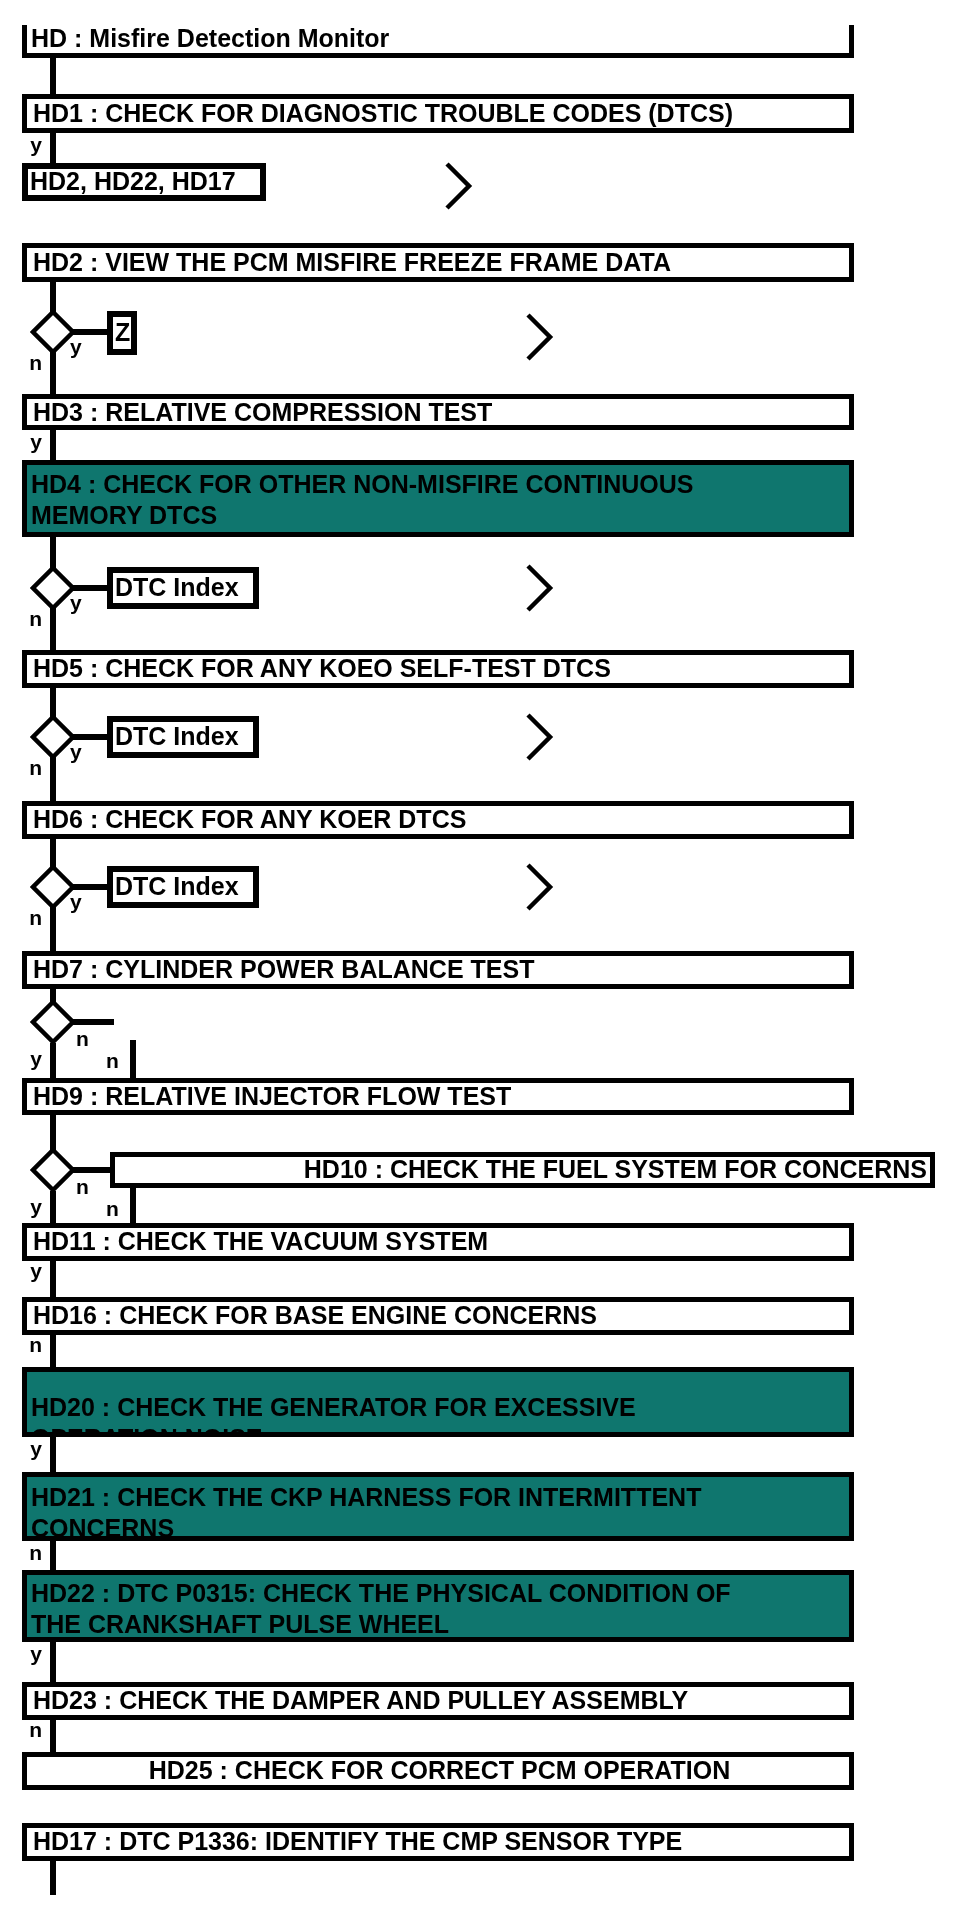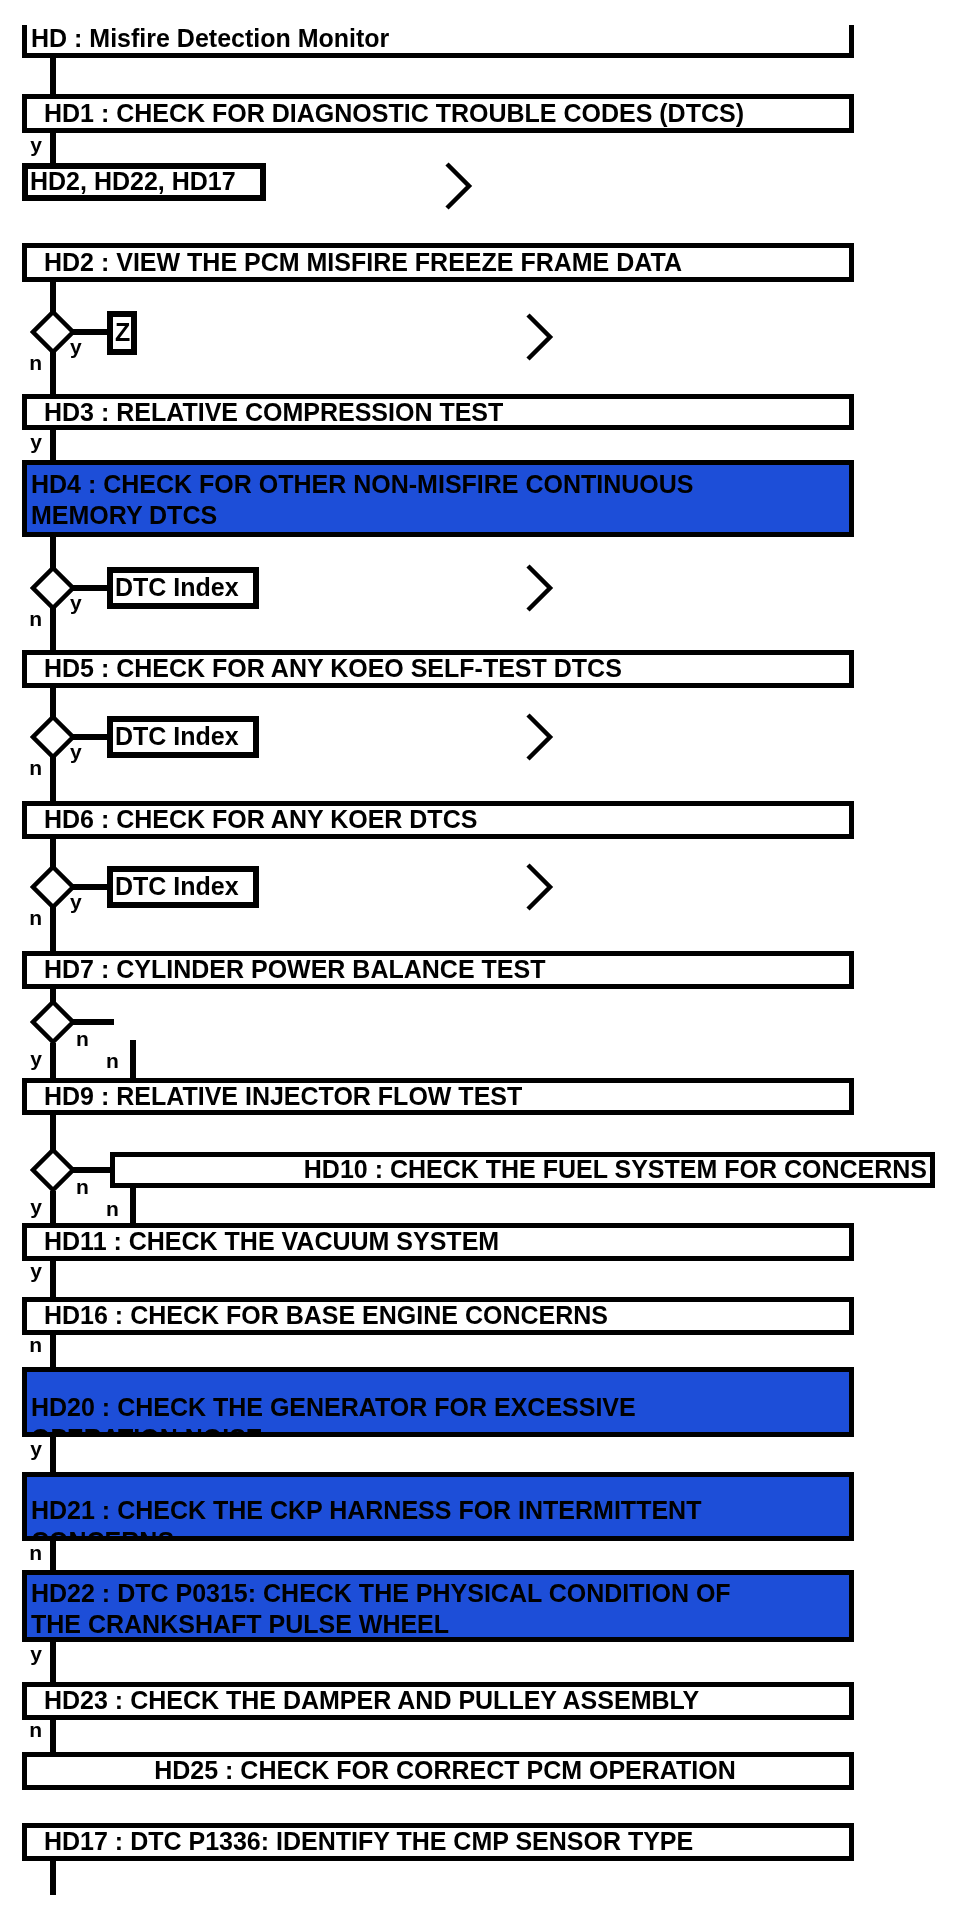--- a/index.html
+++ b/index.html
@@ -8,23 +8,23 @@
   .canvas { position:relative; width:960px; height:1928px; background:#ffffff; color:#000; overflow:hidden; }
 
   .vline { position:absolute; left:50px; width:6px; background:#000; }
   .subline { position:absolute; width:6px; background:#000; }
   .hstub { position:absolute; height:6px; background:#000; }
 
   .box {
     position:absolute; left:22px; width:832px; height:38px;
     border:5px solid #000; background:#fff;
     font-weight:bold; font-size:25px; line-height:27px;
-    padding:0 3px 0 17px; white-space:nowrap; overflow:hidden;
+    padding:0 3px 0 6px; white-space:nowrap; overflow:hidden;
   }
-  .box2 { position:absolute; left:22px; width:832px; border:5px solid #000; background:#1d4ed8;
+  .box2 { position:absolute; left:22px; width:832px; border:5px solid #000; background:#0f766e;
     font-weight:bold; font-size:25px; padding:1px 3px 0 4px; overflow:hidden; }
   .box2 .ln { line-height:31px; white-space:nowrap; }
 
   .titlebox {
     position:absolute; left:22px; top:25px; width:832px; height:33px;
     border:5px solid #000; border-top:none; background:#fff;
     font-weight:bold; font-size:25px; line-height:26px; padding:0 3px 0 4px; white-space:nowrap;
   }
 
   .sidebox { position:absolute; left:110px; width:825px; height:36px;
@@ -97,21 +97,21 @@
   <div class="box" style="top:1078px;height:37px;">HD9 : RELATIVE INJECTOR FLOW TEST</div>
   <div class="sidebox" style="top:1152px;text-align:right;">HD10 : CHECK THE FUEL SYSTEM FOR CONCERNS</div>
   <div class="box" style="top:1223px;">HD11 : CHECK THE VACUUM SYSTEM</div>
   <div class="box" style="top:1297px;">HD16 : CHECK FOR BASE ENGINE CONCERNS</div>
 
   <div class="box2" style="top:1367px;height:70px;padding-top:20px;">
     <div class="ln">HD20 : CHECK THE GENERATOR FOR EXCESSIVE</div>
     <div class="ln">OPERATION NOISE</div>
   </div>
 
-  <div class="box2" style="top:1472px;height:69px;padding-top:18px;">
+  <div class="box2" style="top:1472px;height:69px;padding-top:5px;">
     <div class="ln">HD21 : CHECK THE CKP HARNESS FOR INTERMITTENT</div>
     <div class="ln">CONCERNS</div>
   </div>
 
   <div class="box2" style="top:1570px;height:72px;padding-top:3px;">
     <div class="ln">HD22 : DTC P0315: CHECK THE PHYSICAL CONDITION OF</div>
     <div class="ln">THE CRANKSHAFT PULSE WHEEL</div>
   </div>
 
   <div class="box" style="top:1682px;">HD23 : CHECK THE DAMPER AND PULLEY ASSEMBLY</div>

